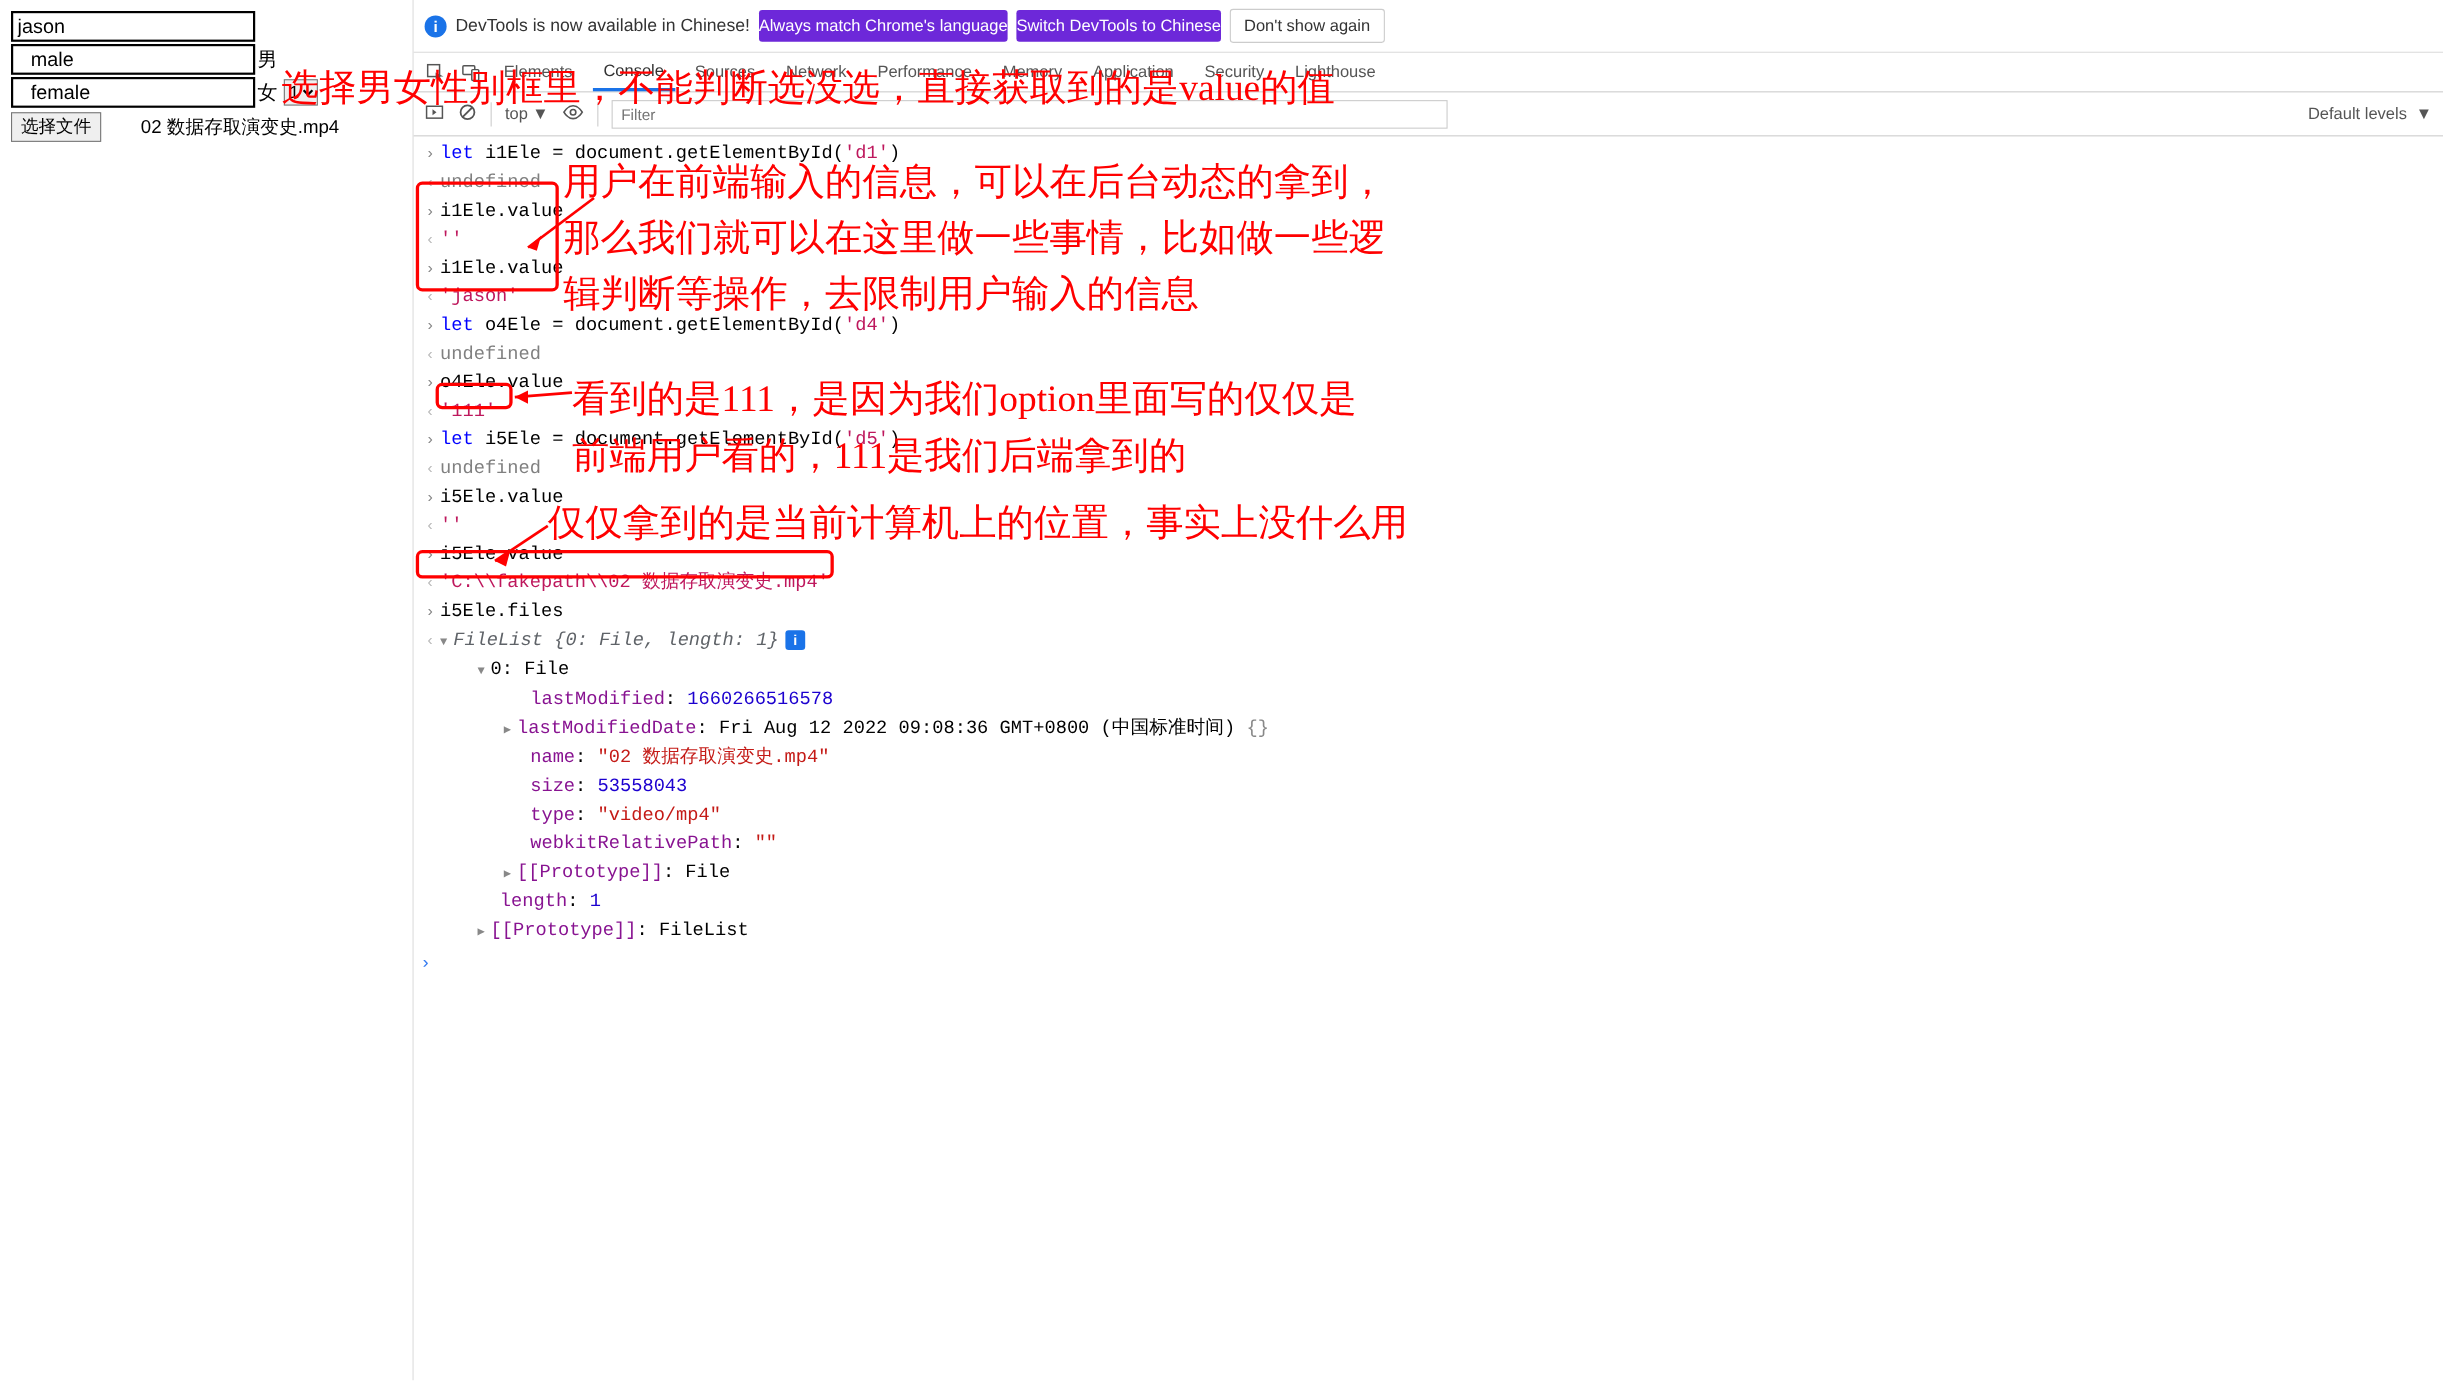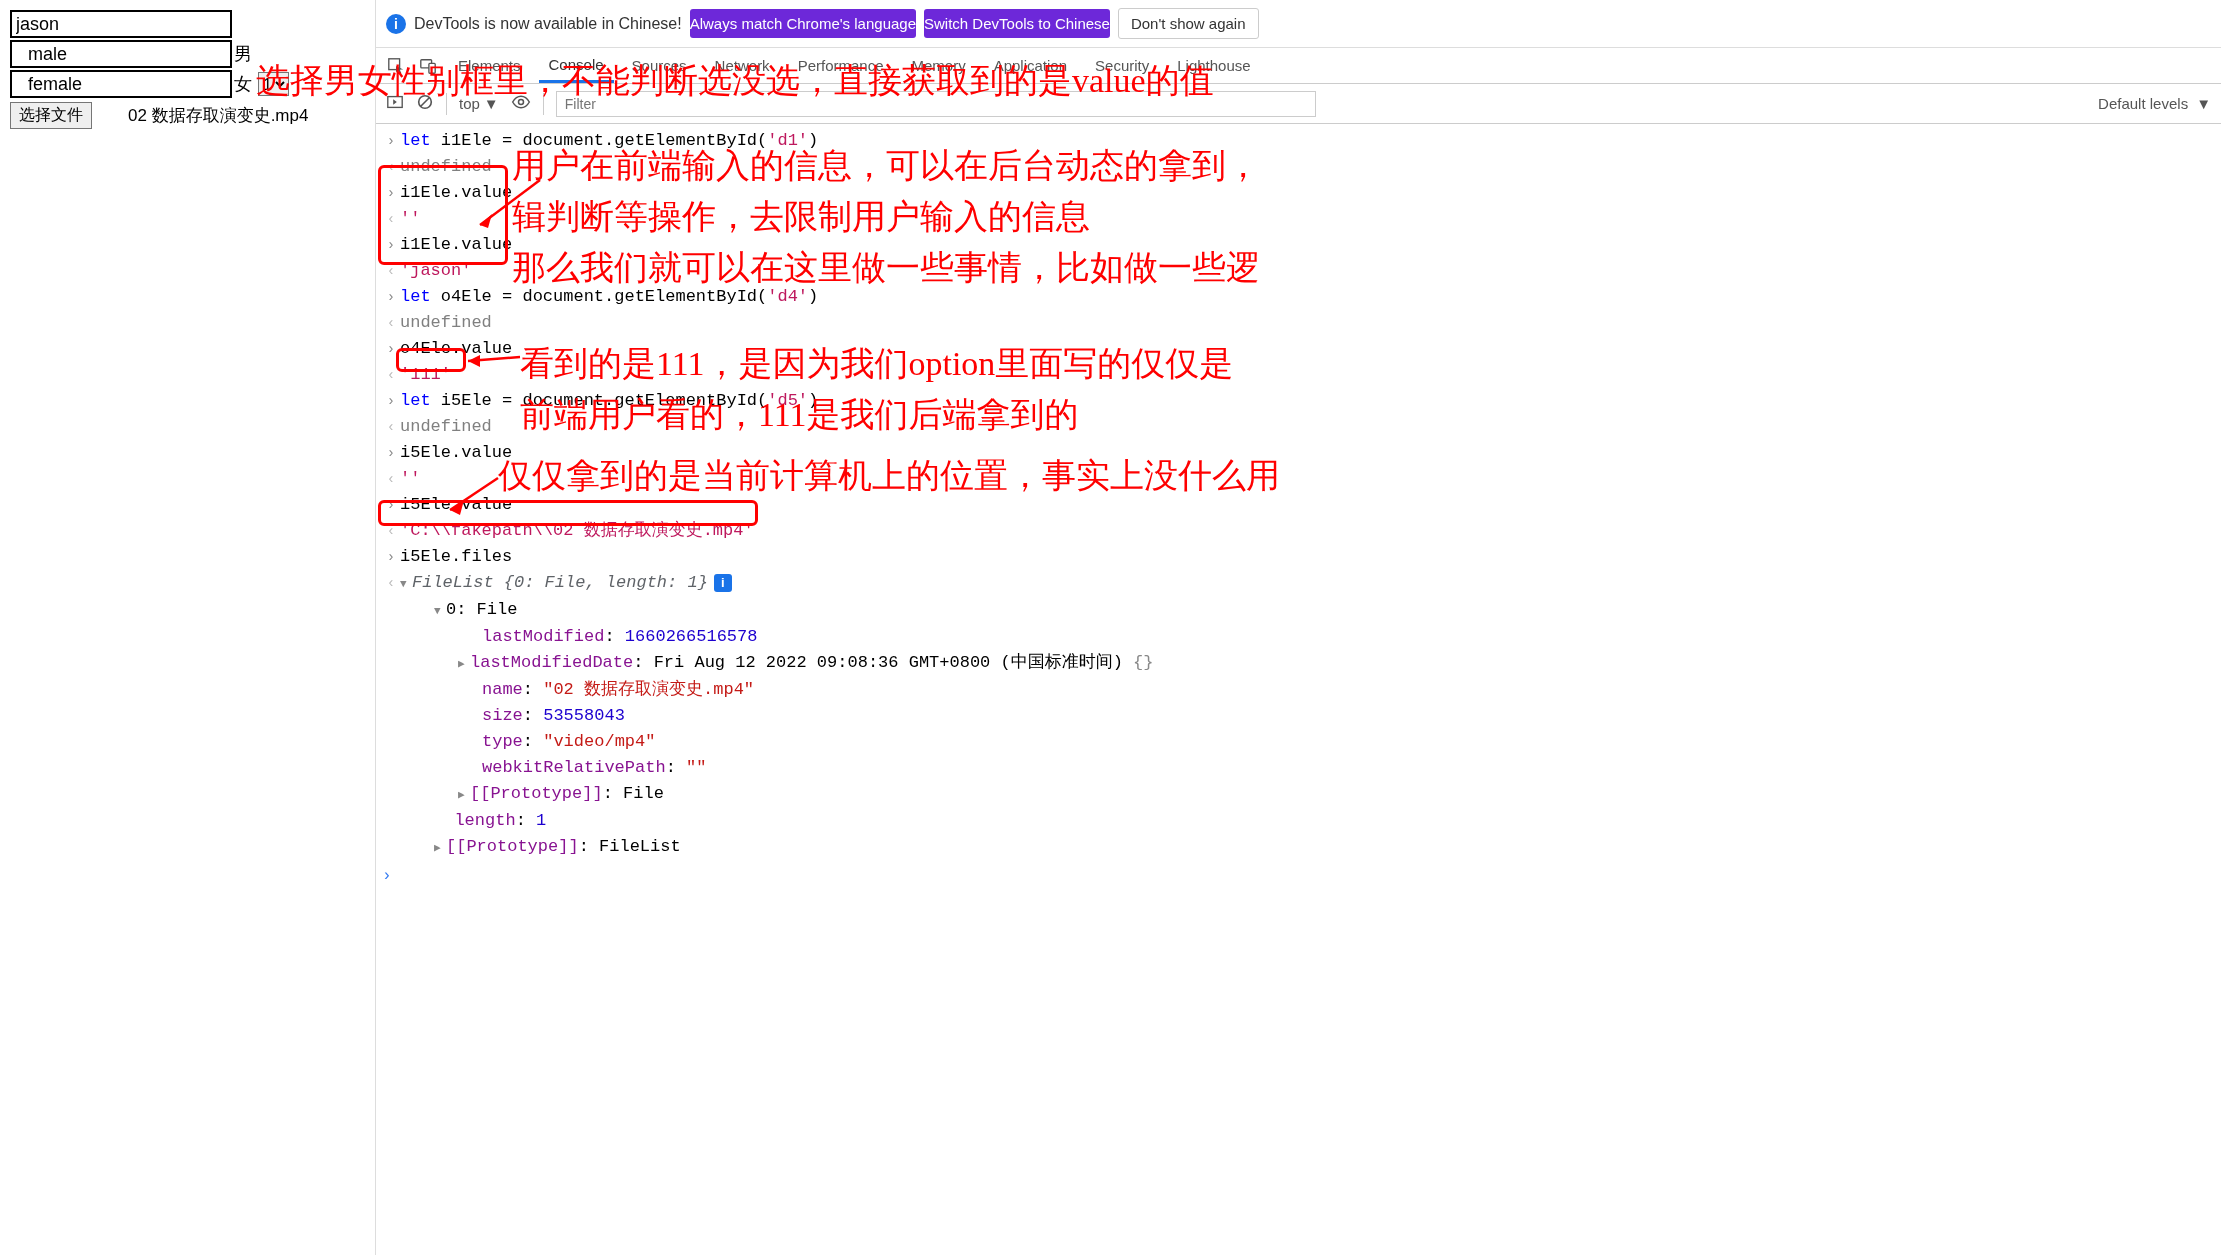--- a/index.html
+++ b/index.html
@@ -268,22 +268,22 @@
       </div>
     <div class="prompt-line">›</div>
   </div>
 </div>
 
 <div class="red-annotation" style="left:256px; top:55px;text-align:center;">选择男女性别框里，不能判断选没选，直接获取到的是value的值</div>
 
 <div class="redbox" style="left:378px; top:165px; width:130px; height:100px;"></div>
 <div class="red-annotation" style="left:512px; top:140px;">
   <div>用户在前端输入的信息，可以在后台动态的拿到，</div>
+  <div>那么我们就可以在这里做一些事情，比如做一些逻</div>
   <div>辑判断等操作，去限制用户输入的信息</div>
-  <div>那么我们就可以在这里做一些事情，比如做一些逻</div>
 </div>
 <svg class="arrow-svg" style="left:470px; top:170px; width:80px; height:70px;">
   <line x1="70" y1="10" x2="10" y2="55"></line>
     <polygon points="10,55 22,44 18,58"></polygon>
 </svg>
 
 <div class="redbox" style="left:396px; top:348px; width:70px; height:24px;"></div>
 <div class="red-annotation" style="left:520px; top:338px;">
   <div>看到的是111，是因为我们option里面写的仅仅是</div>
   <div>前端用户看的，111是我们后端拿到的</div>

